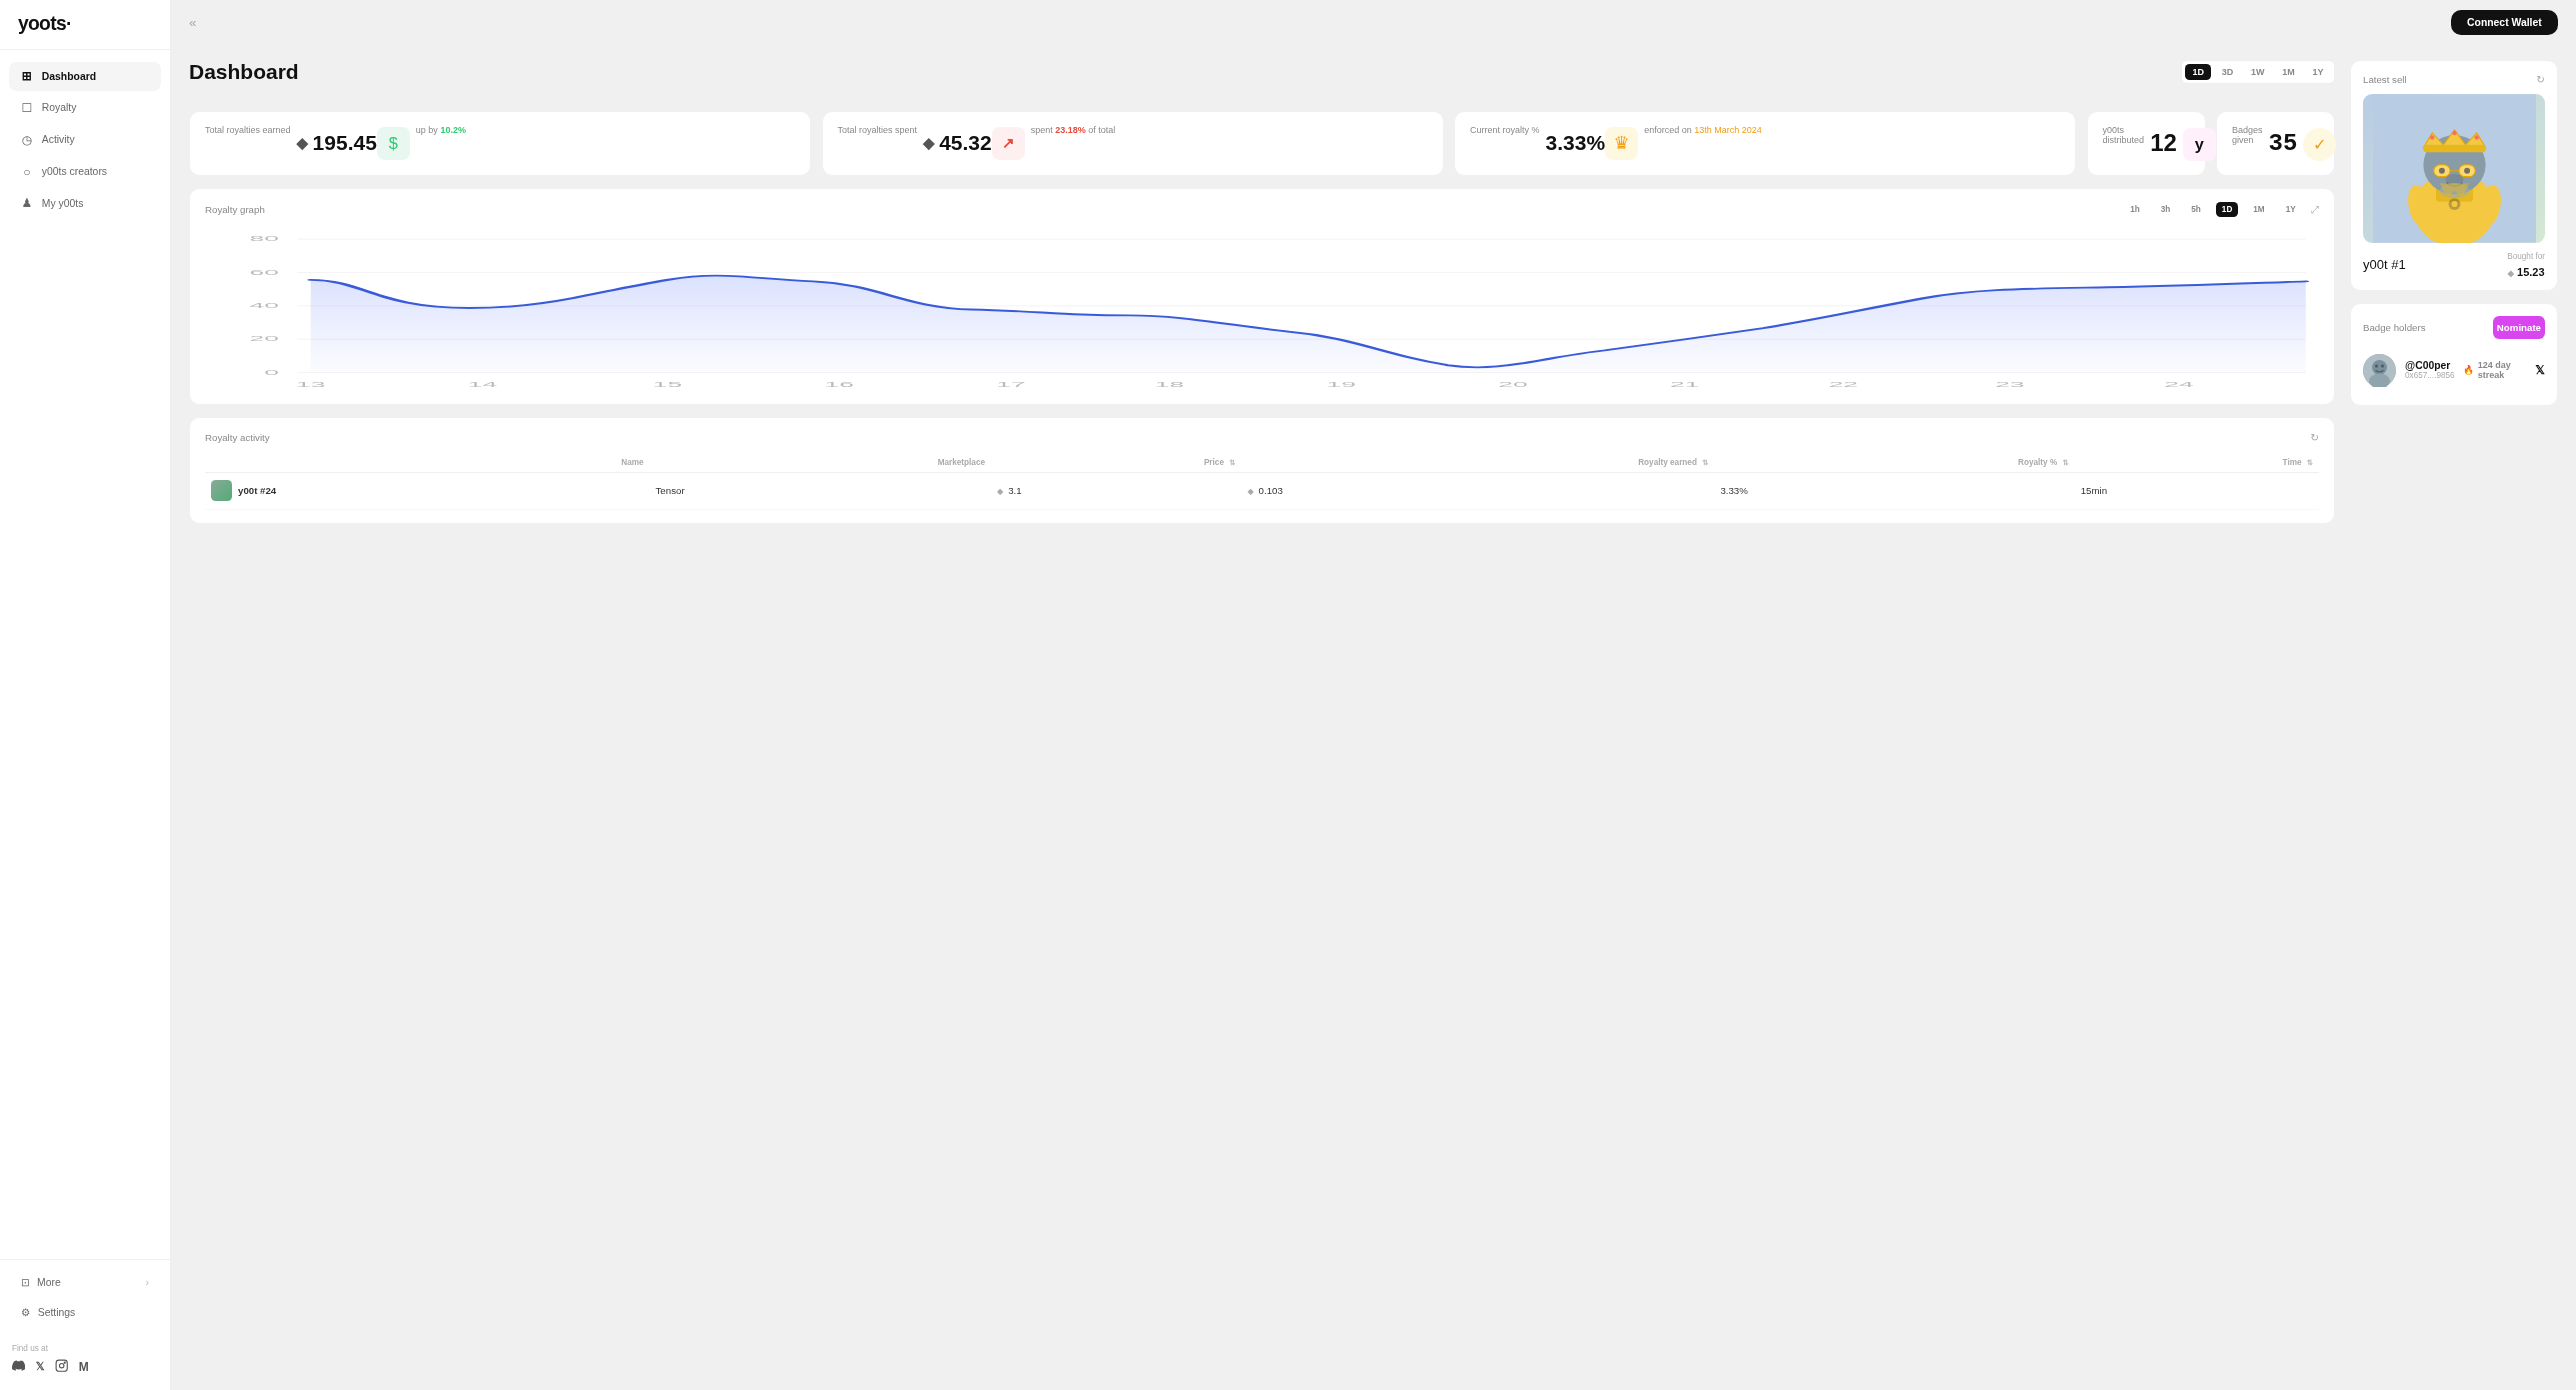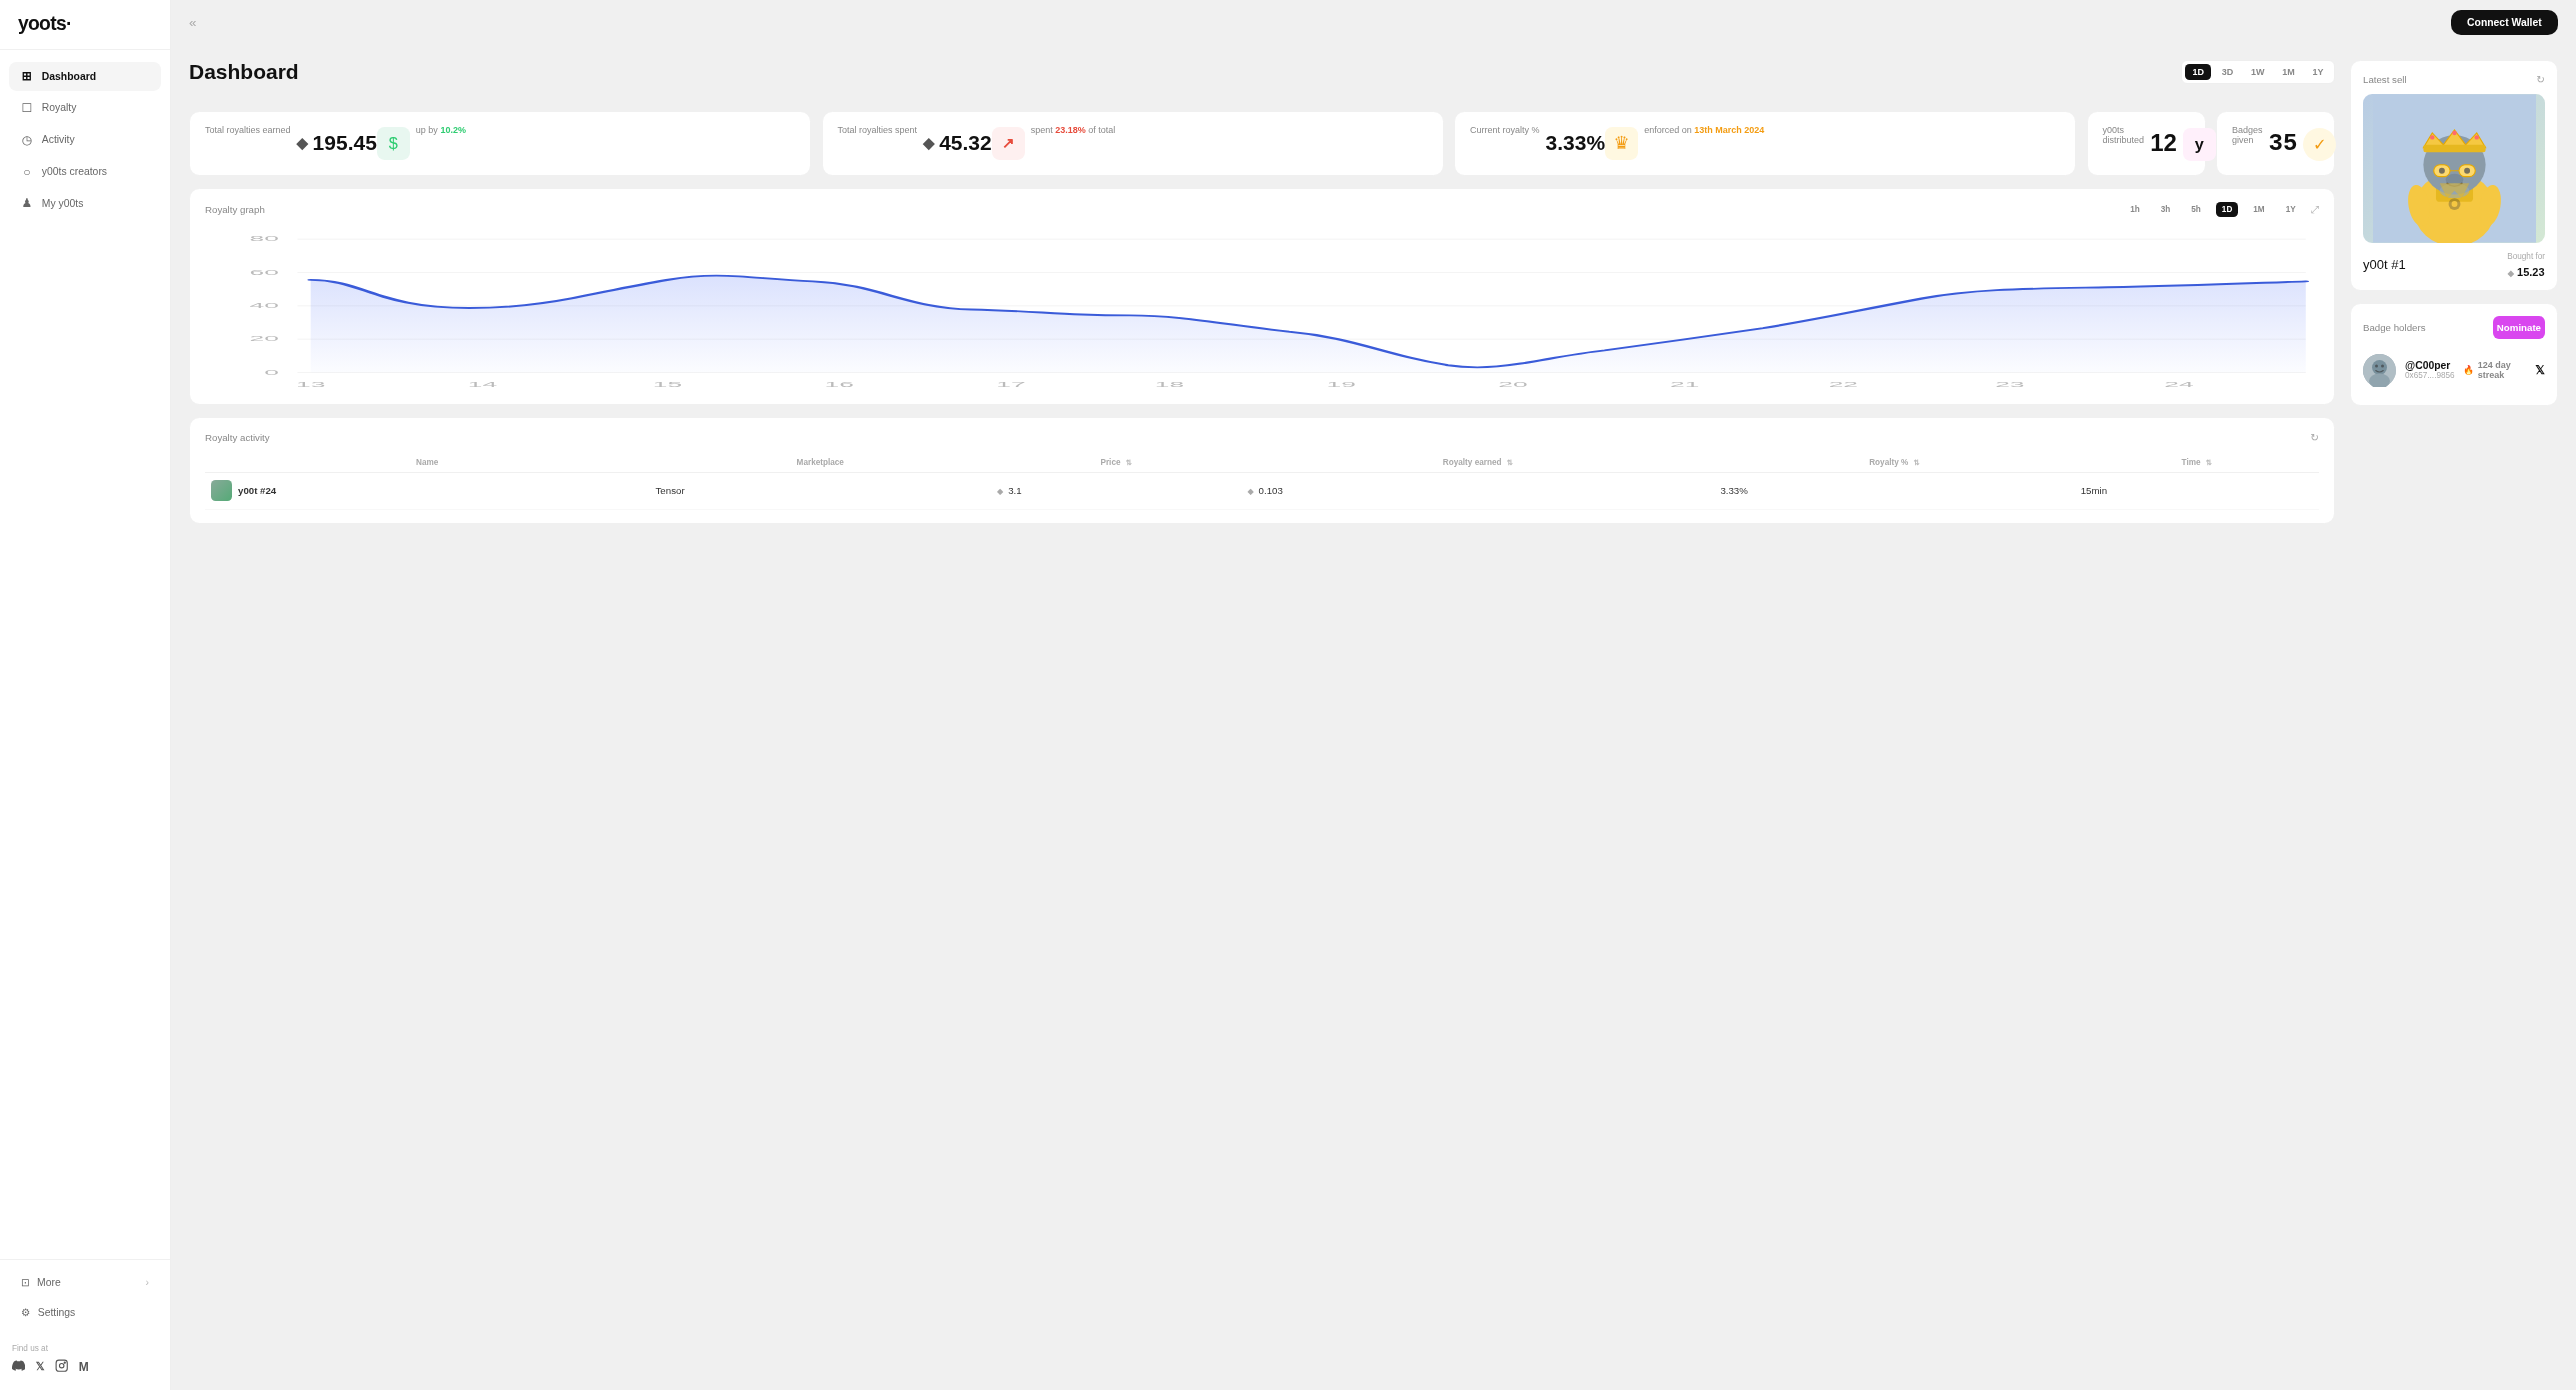--- a/index.html
+++ b/index.html
@@ -173,21 +173,21 @@
       border-radius: 7.4px;
       display: flex; align-items: center; justify-content: center;
       font-size: 16.3px;
     }
     .stat-icon-box.green { background: #e8f7f0; color: #2ecc71; }
     .stat-icon-box.red { background: #fef0f0; color: #e74c3c; }
     .stat-icon-box.yellow { background: #fff8e1; color: #f39c12; }
     .stat-sub { font-size: 9px; color: #888; }
     .stat-sub .highlight-green { color: #2ecc71; font-weight: 700; }
     .stat-sub .highlight-red { color: #e74c3c; font-weight: 700; }
-    .stat-sub .highlight-orange { color: #f39c12; font-weight: 700; }
+    .stat-sub .highlight-orange { color: #f39c12; font-weight: 400; }
 
     
     .graph-card {
       background: #fff;
       border-radius: 10.4px;
       padding: 13.4px 15px;
       border: 0.7px solid #f0f0f0;
     }
     .graph-header {
       display: flex;
@@ -229,21 +229,21 @@
     .activity-header {
       display: flex;
       align-items: center;
       justify-content: space-between;
       margin-bottom: 10.4px;
       gap: 23px;
     }
     .activity-title { font-size: 9.7px; color: #888; font-weight: 500; }
     .table { width: 100%; border-collapse: collapse; }
     .table th {
-      text-align: center;
+      text-align: right;
       font-size: 8.2px;
       color: #aaa;
       font-weight: 600;
       padding: 4.5px 6px;
       border-bottom: 0.7px solid #f0f0f0;
     }
     .table td {
       padding: 7.4px 6px;
       font-size: 9.7px;
       color: #333;

